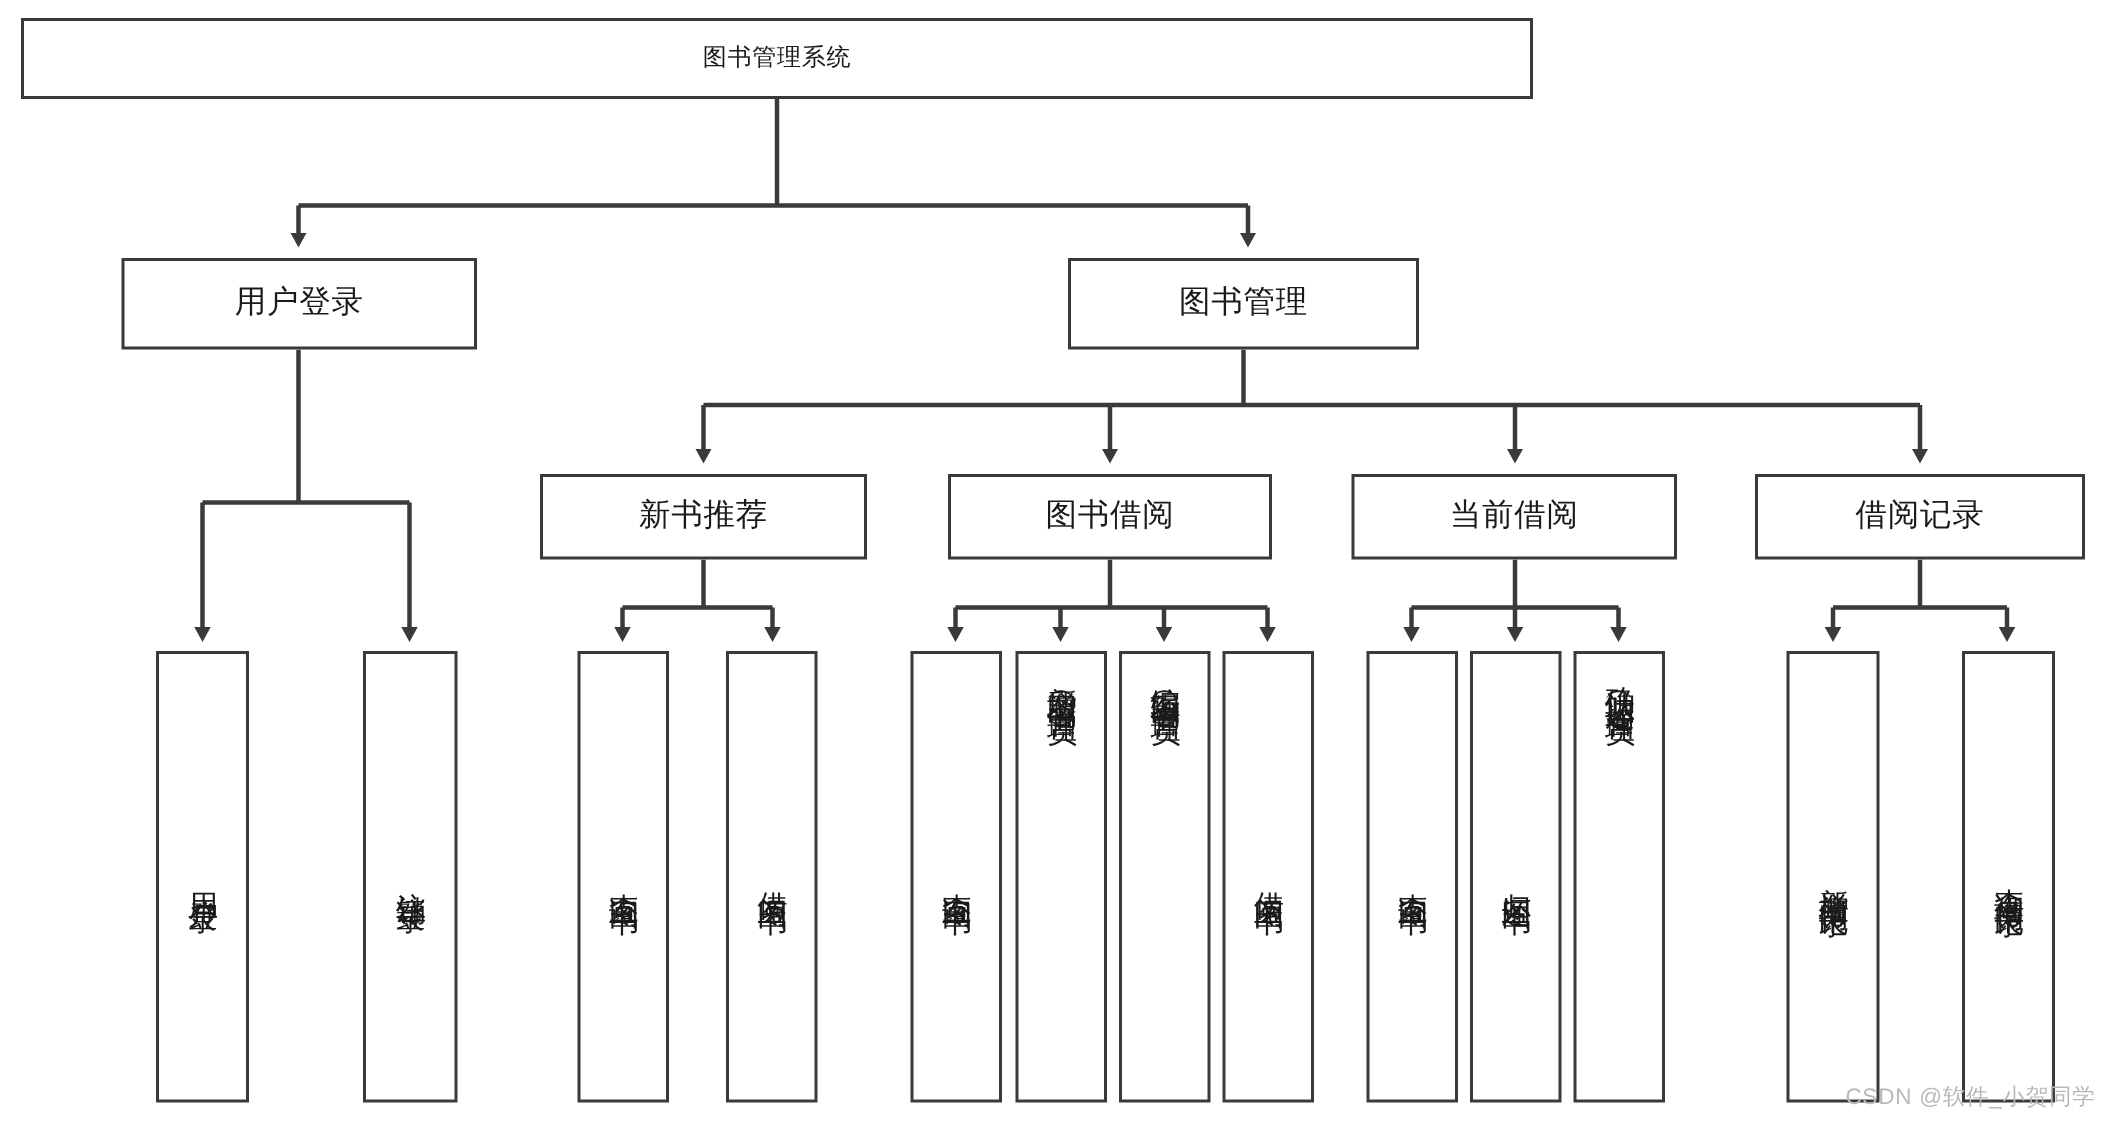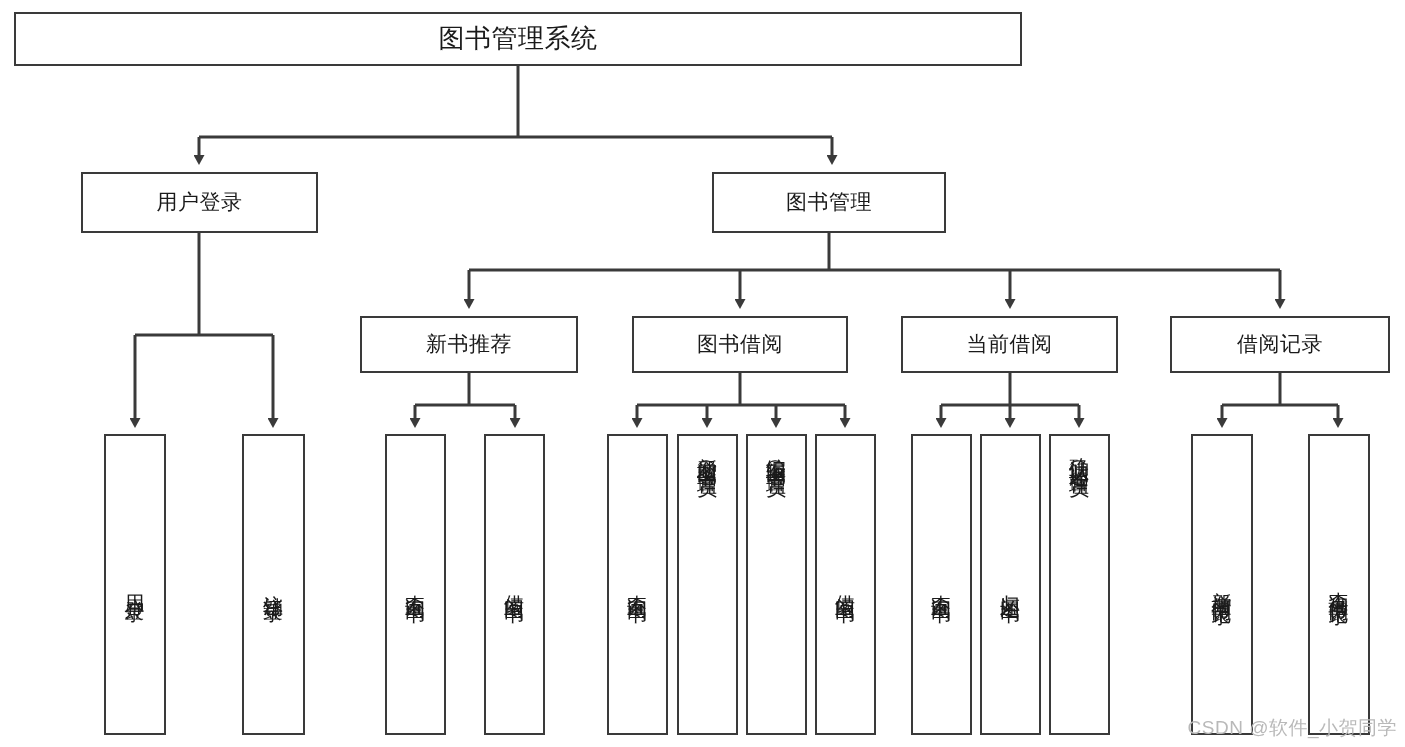--- a/index.html
+++ b/index.html
@@ -35,21 +35,21 @@
     z-index: 2;
   }
   .node-label {
     color: #1a1a1a;
     font-size: 21px;
     line-height: 1.15;
     letter-spacing: 0.5px;
     white-space: nowrap;
     text-align: center;
   }
-  .node.root .node-label { font-size: 26px; }
+  .node.root .node-label { font-size: 16px; }
   .node.vertical {
     align-items: flex-start;
     padding-top: 6px;
   }
   .node.vertical .node-label {
     writing-mode: vertical-rl;
     text-orientation: upright;
     font-size: 20px;
     letter-spacing: 3px;
     line-height: 1;
@@ -57,21 +57,21 @@
     display: block;
   }
   .node.vertical.centered {
     align-items: center;
     padding-top: 0;
   }
   #watermark {
     position: absolute;
     right: 8px;
     bottom: 6px;
-    font-size: 19px;
+    font-size: 15px;
     color: #b9b9b9;
     letter-spacing: 0.5px;
     z-index: 5;
     white-space: nowrap;
   }
 </style>
 </head>
 <body>
 
 <div id="canvas">

